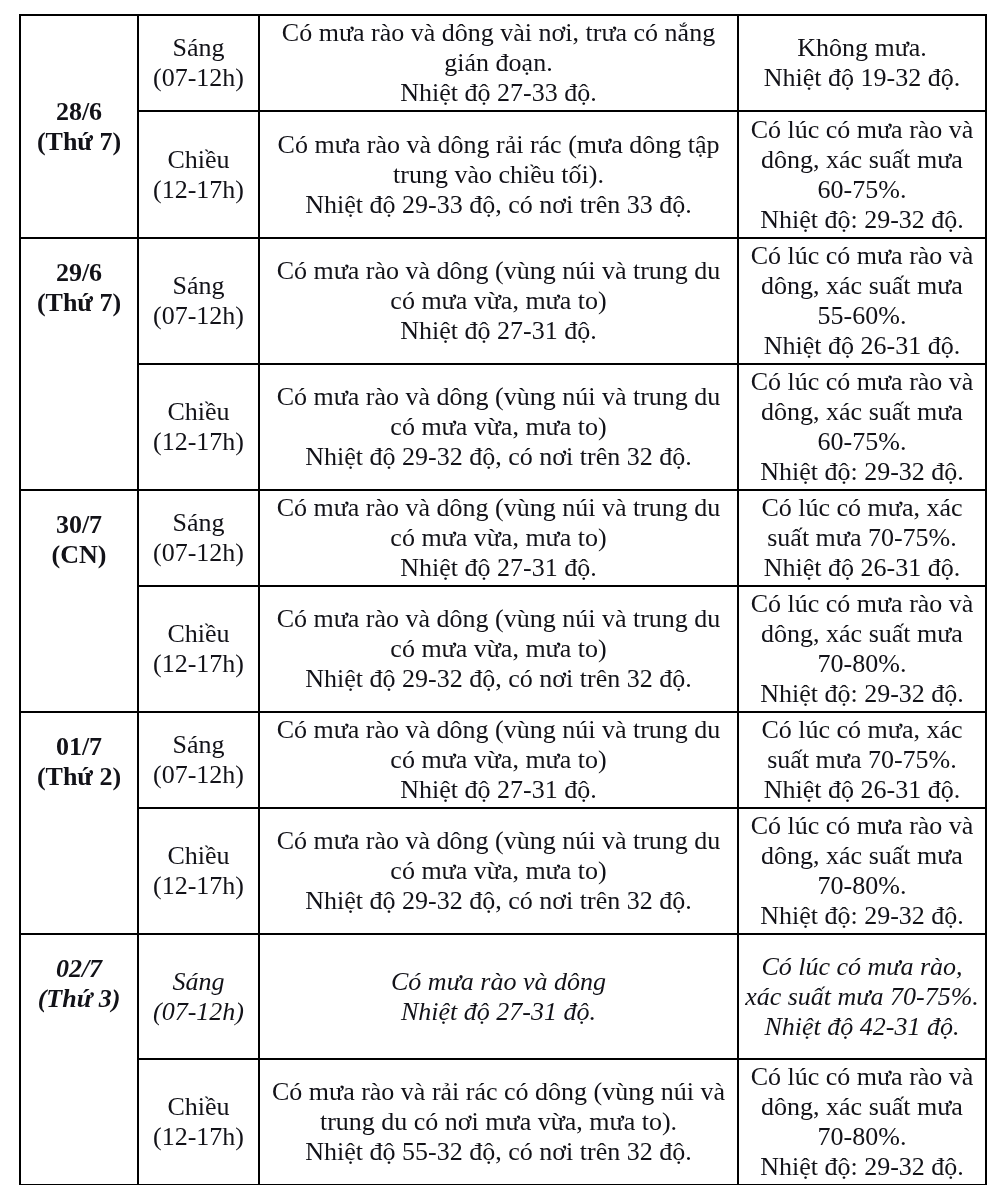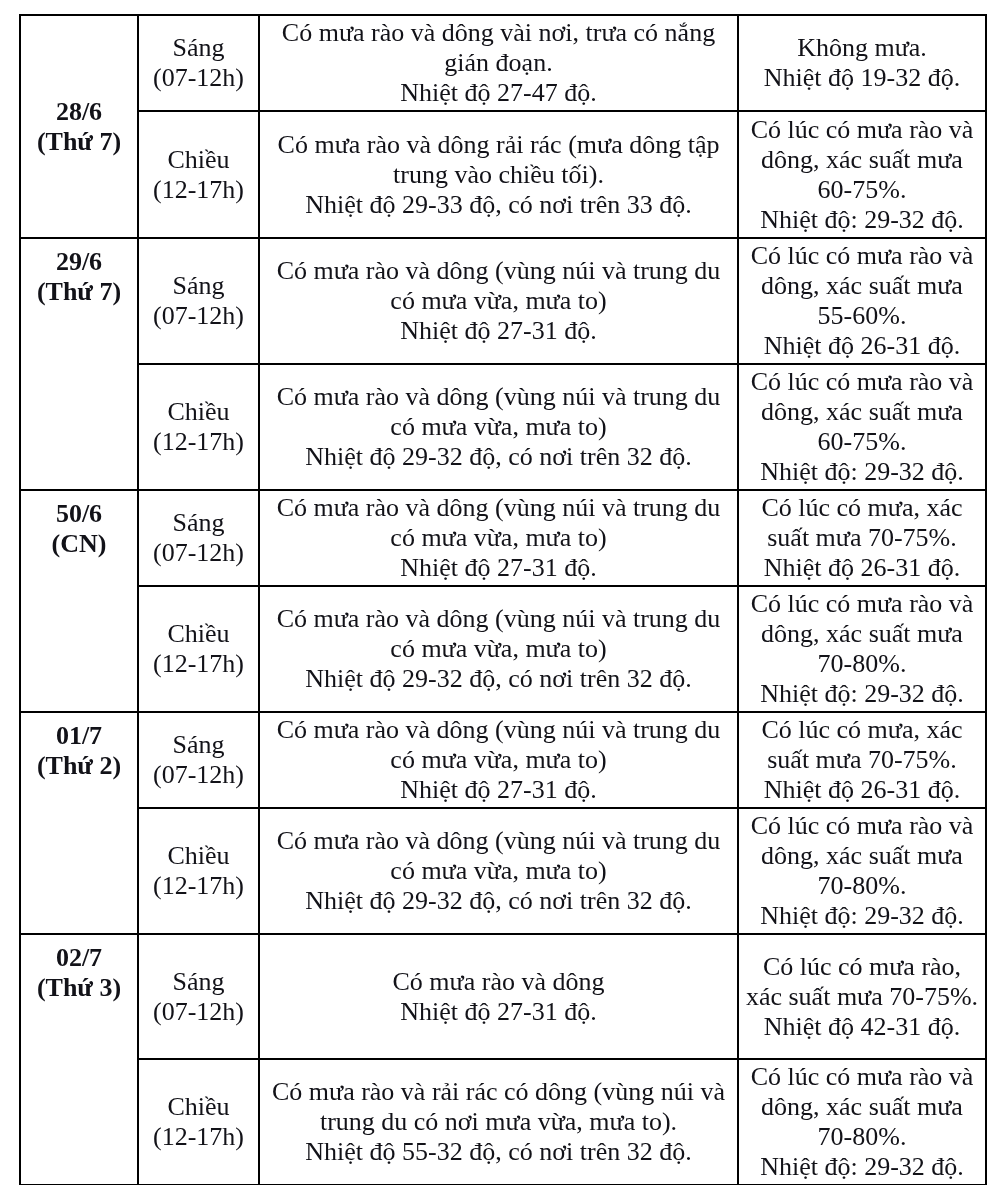--- a/index.html
+++ b/index.html
@@ -26,55 +26,55 @@
     text-align: center;
     vertical-align: middle;
     font-size: 26px;
     line-height: 30px;
     color: #121218;
     white-space: pre-line;
     padding: 2px 5px;
     overflow: hidden;
   }
   td.date { font-weight: bold; }
-  td.date.top { vertical-align: top; padding-top: 8px; }
+  td.date.top { vertical-align: top; padding-top: 19px; }
   col.c-date    { width: 118px; }
   col.c-period  { width: 121px; }
   col.c-fc      { width: 479px; }
   col.c-ol      { width: 248px; }
   tr.r1  { height: 94px; }
   tr.r2  { height: 127px; }
   tr.r3  { height: 123px; }
   tr.r4  { height: 125px; }
   tr.r5  { height: 95px; }
   tr.r6  { height: 126px; }
   tr.r7  { height: 93px; }
   tr.r8  { height: 125px; }
-  tr.r9  { height: 125px; }
+  tr.r9  { height: 125px; font-style: italic; }
   tr.r10 { height: 123px; }
 </style>
 </head>
 <body>
 
 <table class="forecast">
   <colgroup>
     <col class="c-date">
       <col class="c-period">
       <col class="c-fc">
       <col class="c-ol">
   </colgroup>
 
   <tbody>
       <tr class="r1">
     <td class="date" rowspan="2">28/6
 (Thứ 7)</td>
     <td class="period">Sáng
 (07-12h)</td>
     <td class="fc">Có mưa rào và dông vài nơi, trưa có nắng gián đoạn.
-Nhiệt độ 27-47 độ.</td>
+Nhiệt độ 27-33 độ.</td>
     <td class="ol">Không mưa.
 Nhiệt độ 19-32 độ.</td>
   </tr>
   <tr class="r2">
     <td class="period">Chiều
 (12-17h)</td>
     <td class="fc">Có mưa rào và dông rải rác (mưa dông tập trung vào chiều tối).
 Nhiệt độ 29-33 độ, có nơi trên 33 độ.</td>
     <td class="ol">Có lúc có mưa rào và dông, xác suất mưa 60-75%.
 Nhiệt độ: 29-32 độ.</td>
@@ -93,21 +93,21 @@
   <tr class="r4">
     <td class="period">Chiều
 (12-17h)</td>
     <td class="fc">Có mưa rào và dông (vùng núi và trung du có mưa vừa, mưa to)
 Nhiệt độ 29-32 độ, có nơi trên 32 độ.</td>
     <td class="ol">Có lúc có mưa rào và dông, xác suất mưa 60-75%.
 Nhiệt độ: 29-32 độ.</td>
   </tr>
 
   <tr class="r5">
-    <td class="date top" rowspan="2">50/6
+    <td class="date top" rowspan="2">30/7
 (CN)</td>
     <td class="period">Sáng
 (07-12h)</td>
     <td class="fc">Có mưa rào và dông (vùng núi và trung du có mưa vừa, mưa to)
 Nhiệt độ 27-31 độ.</td>
     <td class="ol">Có lúc có mưa, xác suất mưa 70-75%.
 Nhiệt độ 26-31 độ.</td>
   </tr>
   <tr class="r6">
     <td class="period">Chiều

